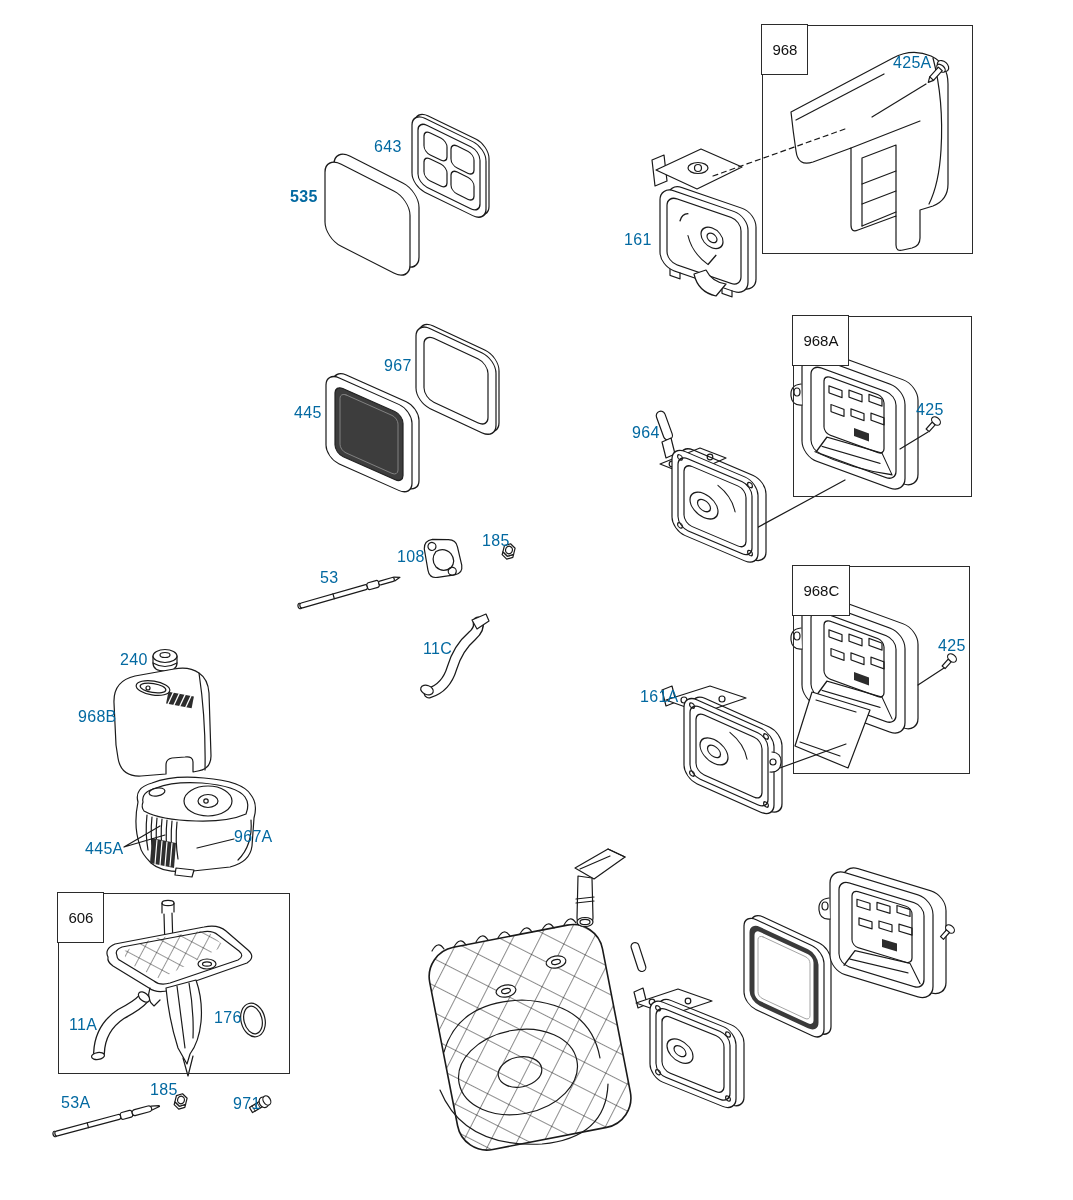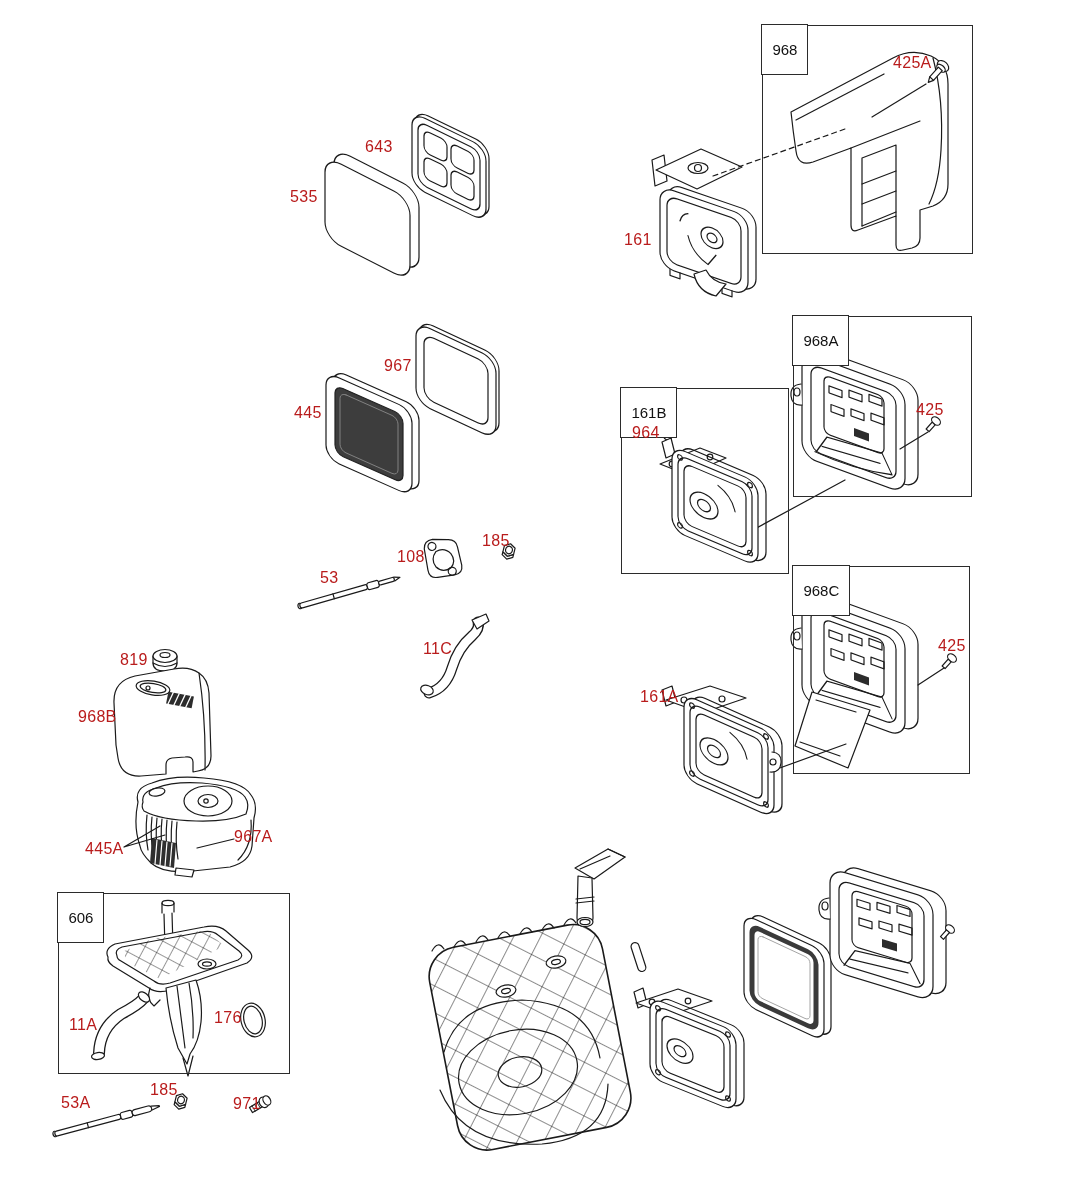--- a/index.html
+++ b/index.html
@@ -1,19 +1,19 @@
 <!DOCTYPE html>
 <html><head>
 <meta charset="utf-8">
 <style>
   html,body{margin:0;padding:0;background:#fff;}
   .canvas{position:relative;width:1073px;height:1200px;background:#ffffff;
           font-family:"Liberation Sans",sans-serif;overflow:hidden;}
   .art{position:absolute;left:0;top:0;}
-  .part-label{position:absolute;font-size:16px;color:#b91c1c;letter-spacing:.3px;white-space:nowrap;}
+  .part-label{position:absolute;font-size:16px;color:#0369a1;letter-spacing:.3px;white-space:nowrap;}
   .region-box{position:absolute;border:1.6px solid #2b2b2b;}
   .region-tab{position:absolute;left:-1.6px;top:-1.6px;border:1.6px solid #2b2b2b;
               background:#fff;padding:16px 10px;font-size:15px;color:#111;}
 </style>
 </head>
 <body>
 
 <div class="canvas" id="diagram-canvas">
 
 <svg class="art" width="1073" height="1200" viewBox="0 0 1073 1200">
@@ -369,42 +369,39 @@
     </g>
   </g>
 </svg>
 
 <div class="region-box" style="left: 762px; top: 25px; width: 209px; height: 227px;">
       <div class="region-tab">968</div>
     </div>
     <div class="region-box" style="left: 793px; top: 316px; width: 177px; height: 179px; text-align: right;">
       <div class="region-tab">968A</div>
     </div>
-    <div class="region-box" style="left: 621px; top: 388px; width: 166px; height: 184px;">
-      <div class="region-tab">161B</div>
-    </div>
     <div class="region-box" style="left: 793px; top: 566px; width: 175px; height: 206px;">
       <div class="region-tab">968C</div>
     </div>
     <div class="region-box" style="left: 58px; top: 893px; width: 230px; height: 179px;">
       <div class="region-tab">606</div>
     </div>
-    <div class="part-label" style="left: 365px; top: 138px;">643</div>
-    <div class="part-label" style="left: 290px; top: 188px;">535</div>
+    <div class="part-label" style="left: 374px; top: 138px;">643</div>
+    <div class="part-label" style="left: 290px; top: 188px; font-weight: bold;">535</div>
     <div class="part-label" style="left: 893px; top: 54px;">425A</div>
     <div class="part-label" style="left: 624px; top: 191px; margin-top: 40px;">161</div>
     <div class="part-label" style="left: 916px; top: 401px;">425</div>
     <div class="part-label" style="left: 632px; top: 424px;">964</div>
     <div class="part-label" style="left: 384px; top: 357px;">967</div>
     <div class="part-label" style="left: 294px; top: 404px;">445</div>
     <div class="part-label" style="left: 397px; top: 548px;">108</div>
     <div class="part-label" style="left: 482px; top: 532px;">185</div>
     <div class="part-label" style="left: 320px; top: 569px;">53</div>
     <div class="part-label" style="left: 423px; top: 640px;">11C</div>
-    <div class="part-label" style="left: 120px; top: 651px;">819</div>
+    <div class="part-label" style="left: 120px; top: 651px;">240</div>
     <div class="part-label" style="left: 78px; top: 708px;">968B</div>
     <div class="part-label" style="left: 938px; top: 637px;">425</div>
     <div class="part-label" style="left: 640px; top: 688px;">161A</div>
     <div class="part-label" style="left: 85px; top: 840px;">445A</div>
     <div class="part-label" style="left: 234px; top: 828px;">967A</div>
     <div class="part-label" style="left: 69px; top: 1016px;">11A</div>
     <div class="part-label" style="left: 214px; top: 1009px;">176</div>
     <div class="part-label" style="left: 61px; top: 1094px;">53A</div>
     <div class="part-label" style="left: 150px; top: 1081px;">185</div>
     <div class="part-label" style="left: 214px; top: 1095px; margin-left: 19px;">971</div>

